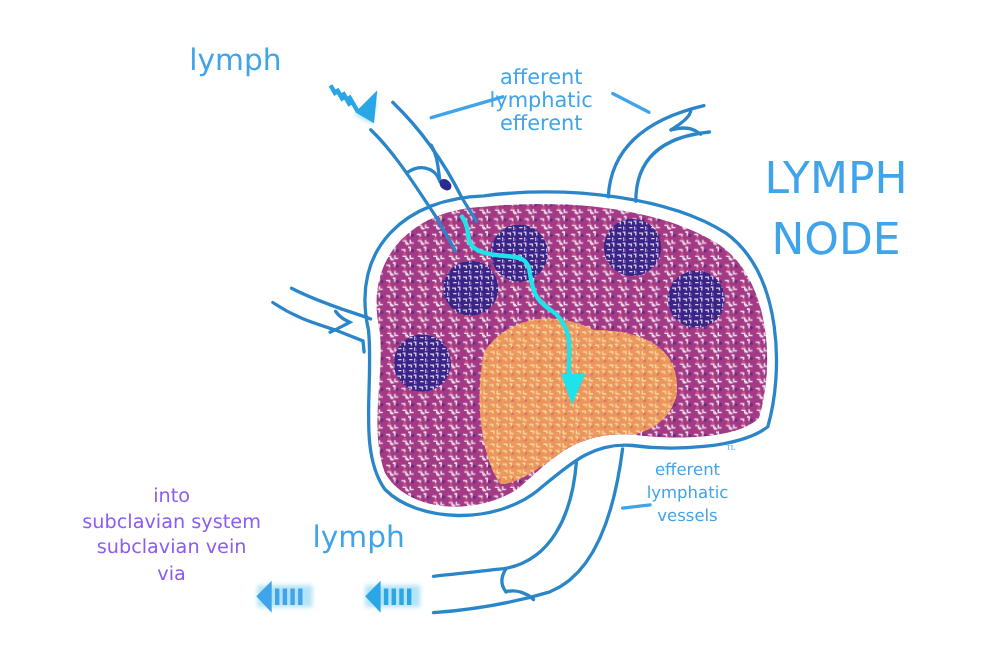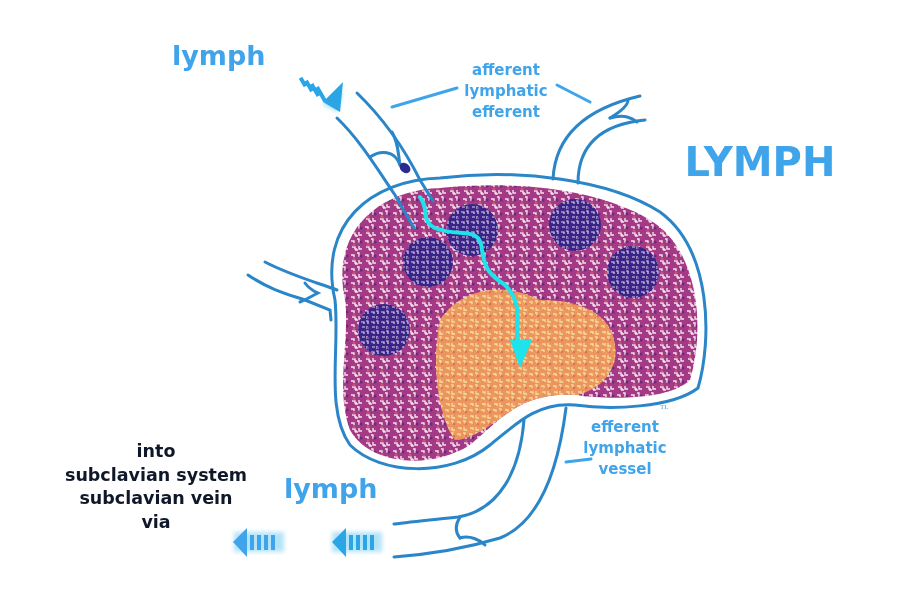--- a/index.html
+++ b/index.html
@@ -1,23 +1,23 @@
 <!DOCTYPE html>
 <html><head>
 <meta charset="utf-8">
 <style>
   html, body { margin:0; padding:0; background:#ffffff; }
   body { width:908px; height:611px; position:relative; overflow:hidden;
          font-family:"DejaVu Sans", sans-serif; }
-  .lbl { position:absolute; font-weight:bold; text-align:center; line-height:1.2; }
+  .lbl { position:absolute; font-weight:normal; text-align:center; line-height:1.2; }
   .blue { color:#3fa4ea; }
-  .red { color:#0f172a; }
+  .red { color:#8b5cf6; }
   .lymph-top { left:172px; top:40px; font-size:27px; }
   .lymph-bot { left:284px; top:473px; font-size:27px; }
-  .afferent { left:446px; top:60px; width:120px; font-size:15px; line-height:21px; }
+  .afferent { left:432px; top:60px; width:120px; font-size:19px; line-height:21px; }
   .title { left:662px; top:134px; width:196px; font-size:40px; line-height:56px; }
   .efferent { left:580px; top:417px; width:90px; font-size:15px; line-height:21px; }
   .circ { left:56px; top:440px; width:200px; font-size:17.5px; line-height:23.5px; }
   .sig { left:660px; top:403px; font-size:7px; font-weight:normal; color:#4aa8e6;font-family:Liberation Serif, serif; }
   svg { position:absolute; left:0; top:0; }
 </style>
 </head>
 <body>
 
 <svg width="908" height="611" viewBox="0 0 908 611">
@@ -146,26 +146,27 @@
 <div class="lbl blue lymph-bot">lymph</div>
 
 <div class="lbl blue afferent">
   <div>afferent</div>
   <div>lymphatic</div>
   <div>efferent</div>
 </div>
 
 <div class="lbl blue title">
   <div>LYMPH</div>
+  <div>NODE</div>
 </div>
 
 <div class="lbl blue efferent">
   <div>efferent</div>
   <div>lymphatic</div>
-  <div>vessel</div>
+  <div>vessels</div>
 </div>
 
 <div class="lbl red circ">
   <div>into</div>
   <div>subclavian system</div>
   <div>subclavian vein</div>
   <div>via</div>
 </div>
 
 <div class="lbl sig">TL</div>

